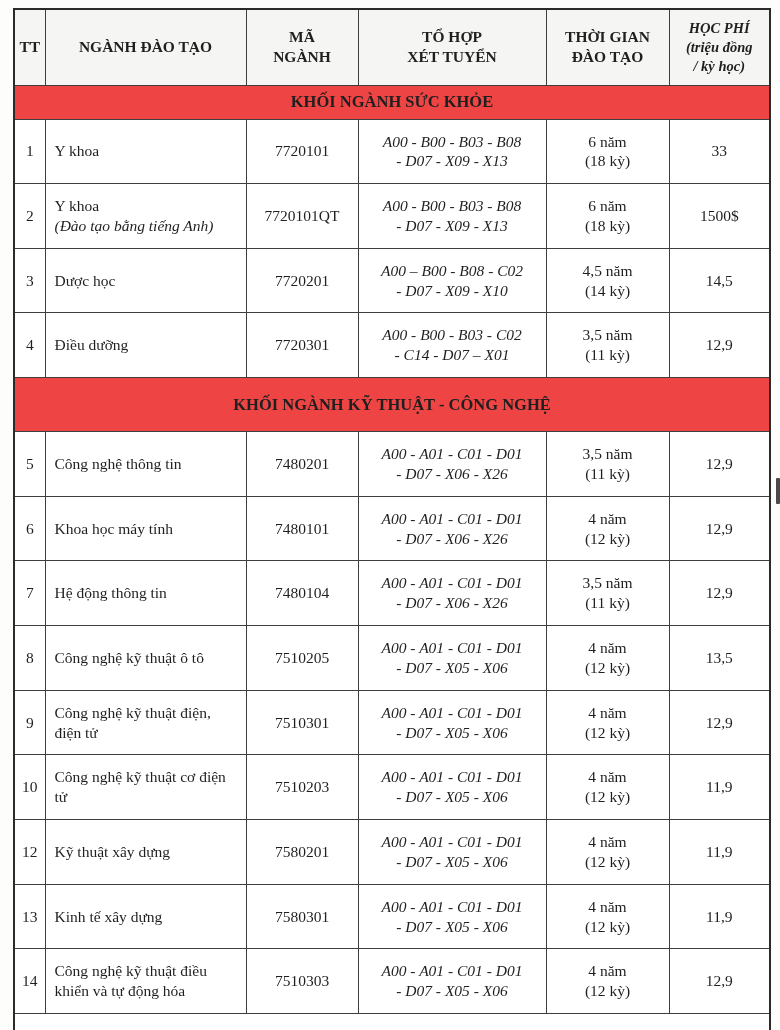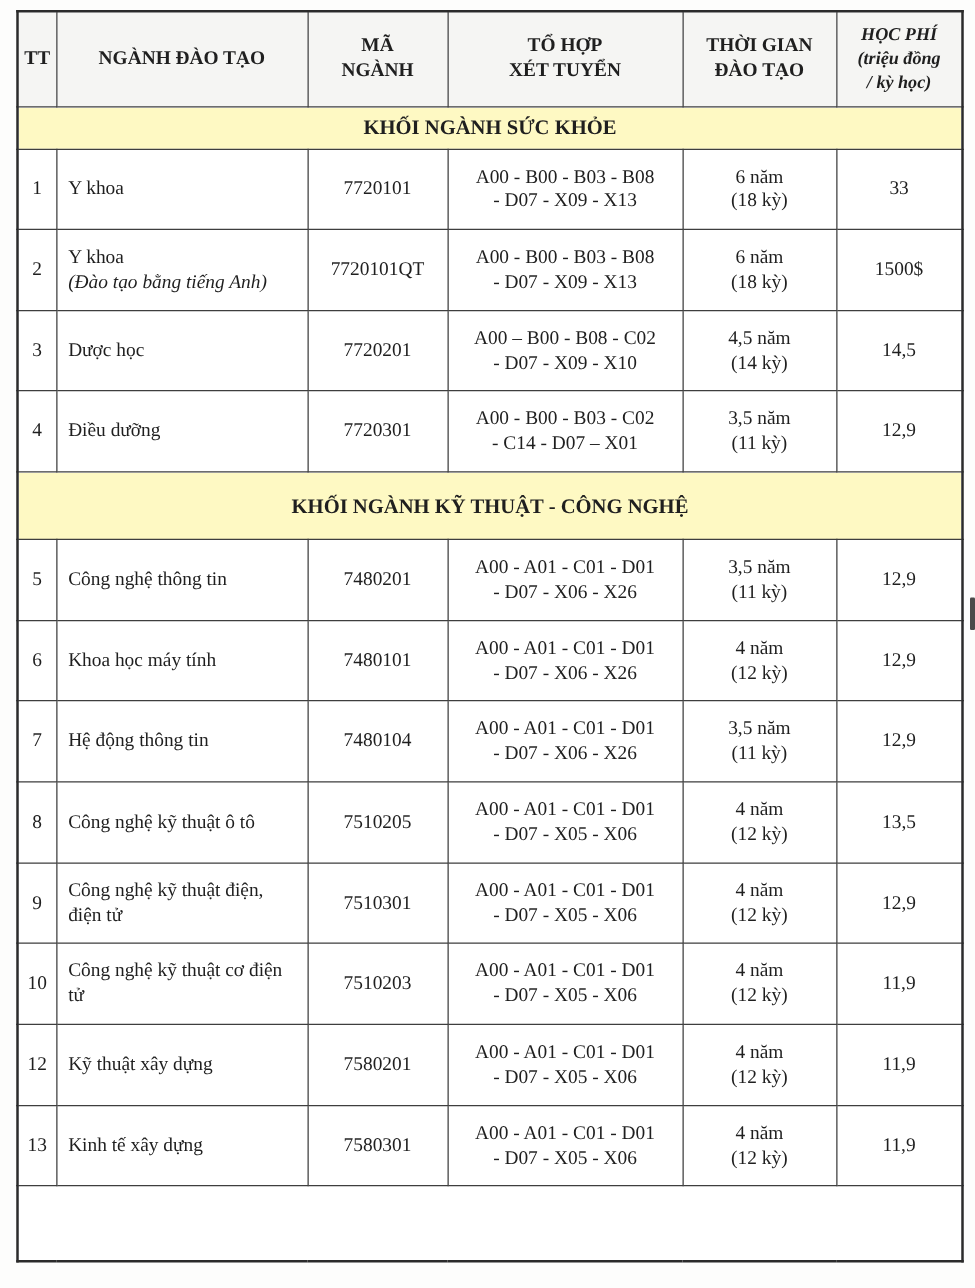--- a/index.html
+++ b/index.html
@@ -31,30 +31,30 @@
   th{
     height:76px;
     font-size:15.5px;font-weight:bold;text-align:center;
     padding:2px 3px;line-height:1.3;
     background:var(--header-bg);
   }
   th.col-fee-h{font-size:14.5px;font-style:italic;}
   td{font-size:15.5px;line-height:1.28;background:#fff;}
   tr.section-row td{
     text-align:center;font-weight:bold;font-size:16.5px;
-    background:#fef9c3;
+    background:#ef4444;
   }
   tr.sec-0 td{height:34px;}
   tr.sec-1 td{height:54px;}
   tr.s0 td{height:54px;}
   tr.s1 td{height:58px;}
   td.col-tt{text-align:center;padding:2px;}
   td.col-name{text-align:left;padding:3px 6px 3px 9px;}
   td.col-code{text-align:center;padding:12px;}
-  td.col-combo{text-align:center;padding:2px 0;}
+  td.col-combo{text-align:center;padding:2px 0;font-style:italic;}
   td.col-dur{text-align:center;padding:12px;}
   td.col-fee{text-align:center;padding:2px;}
   .name-note{font-style:italic;display:block;}
   tr.partial-row td{height:60px;border-bottom:none;background:#fff;}
   .edge-mark{
     position:absolute;right:0px;top:478px;width:4px;height:26px;
     background:#4a4a4a;border-radius:1px;
   }
 </style>
 </head>
@@ -227,19 +227,30 @@
     <td class="col-name">
       <span class="name-main">Kinh tế xây dựng</span>
       
     </td>
     <td class="col-code">7580301</td>
     <td class="col-combo">A00 - A01 - C01 - D01<br>- D07 - X05 - X06</td>
     <td class="col-dur">4 năm<br>(12 kỳ)</td>
     <td class="col-fee">11,9</td>
   </tr>
 
+  <tr class="data-row s1">
+    <td class="col-tt">14</td>
+    <td class="col-name">
+      <span class="name-main">Công nghệ kỹ thuật điều khiển và tự động hóa</span>
+      
+    </td>
+    <td class="col-code">7510303</td>
+    <td class="col-combo">A00 - A01 - C01 - D01<br>- D07 - X05 - X06</td>
+    <td class="col-dur">4 năm<br>(12 kỳ)</td>
+    <td class="col-fee">12,9</td>
+  </tr>
 <tr class="partial-row">
           <td colspan="6"></td>
         </tr>
       </tbody>
   </table>
   <div class="edge-mark"></div>
 </div>
 
 </body></html>

